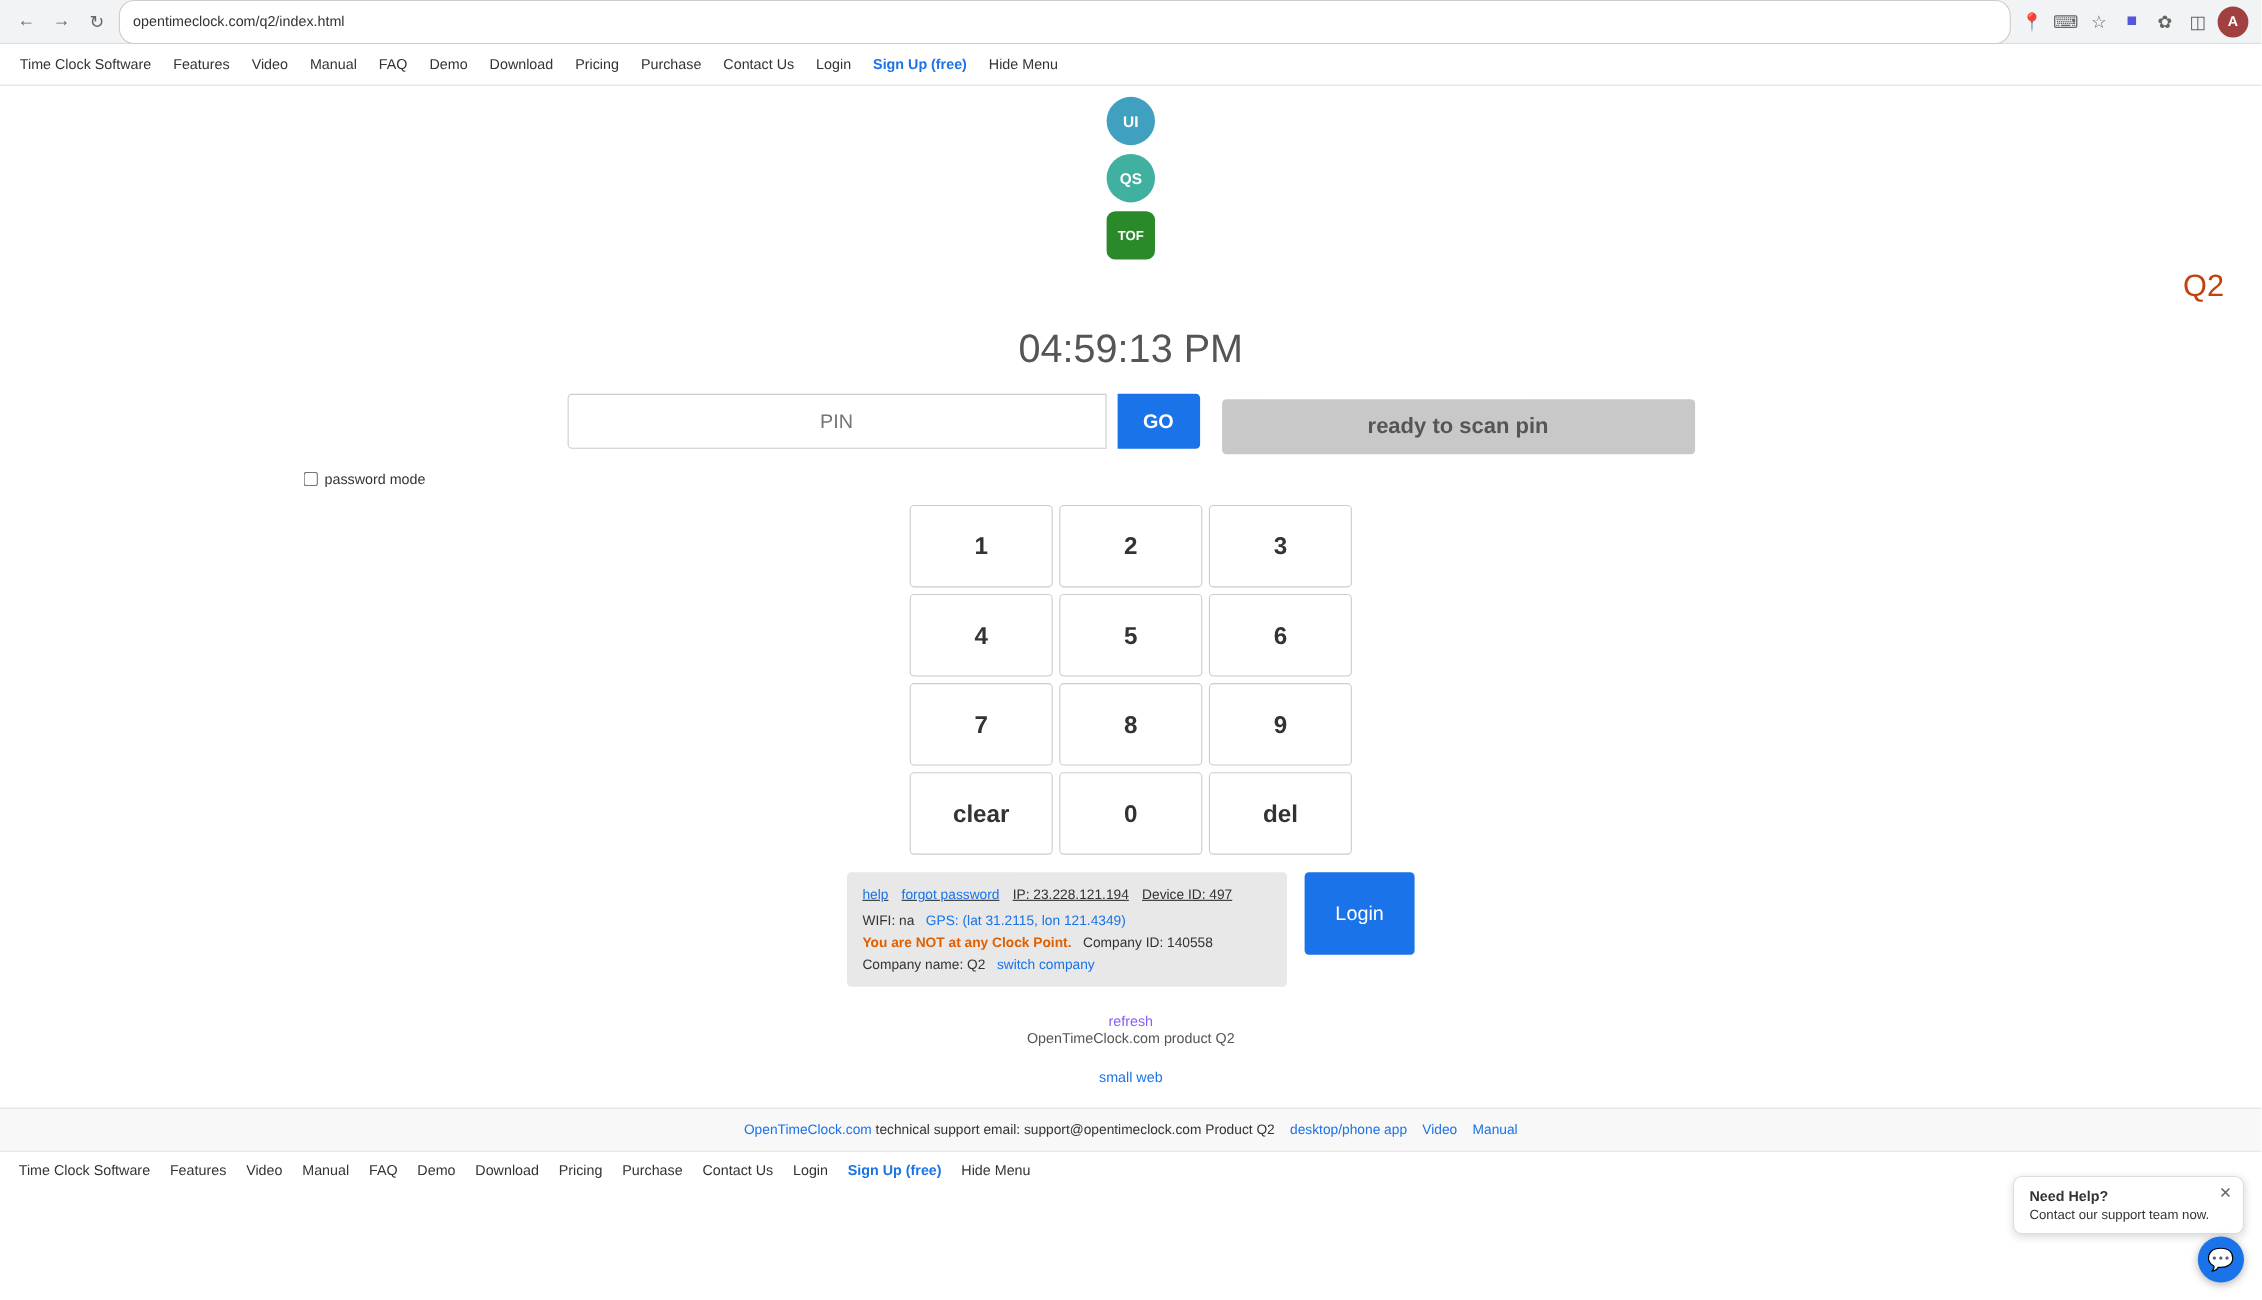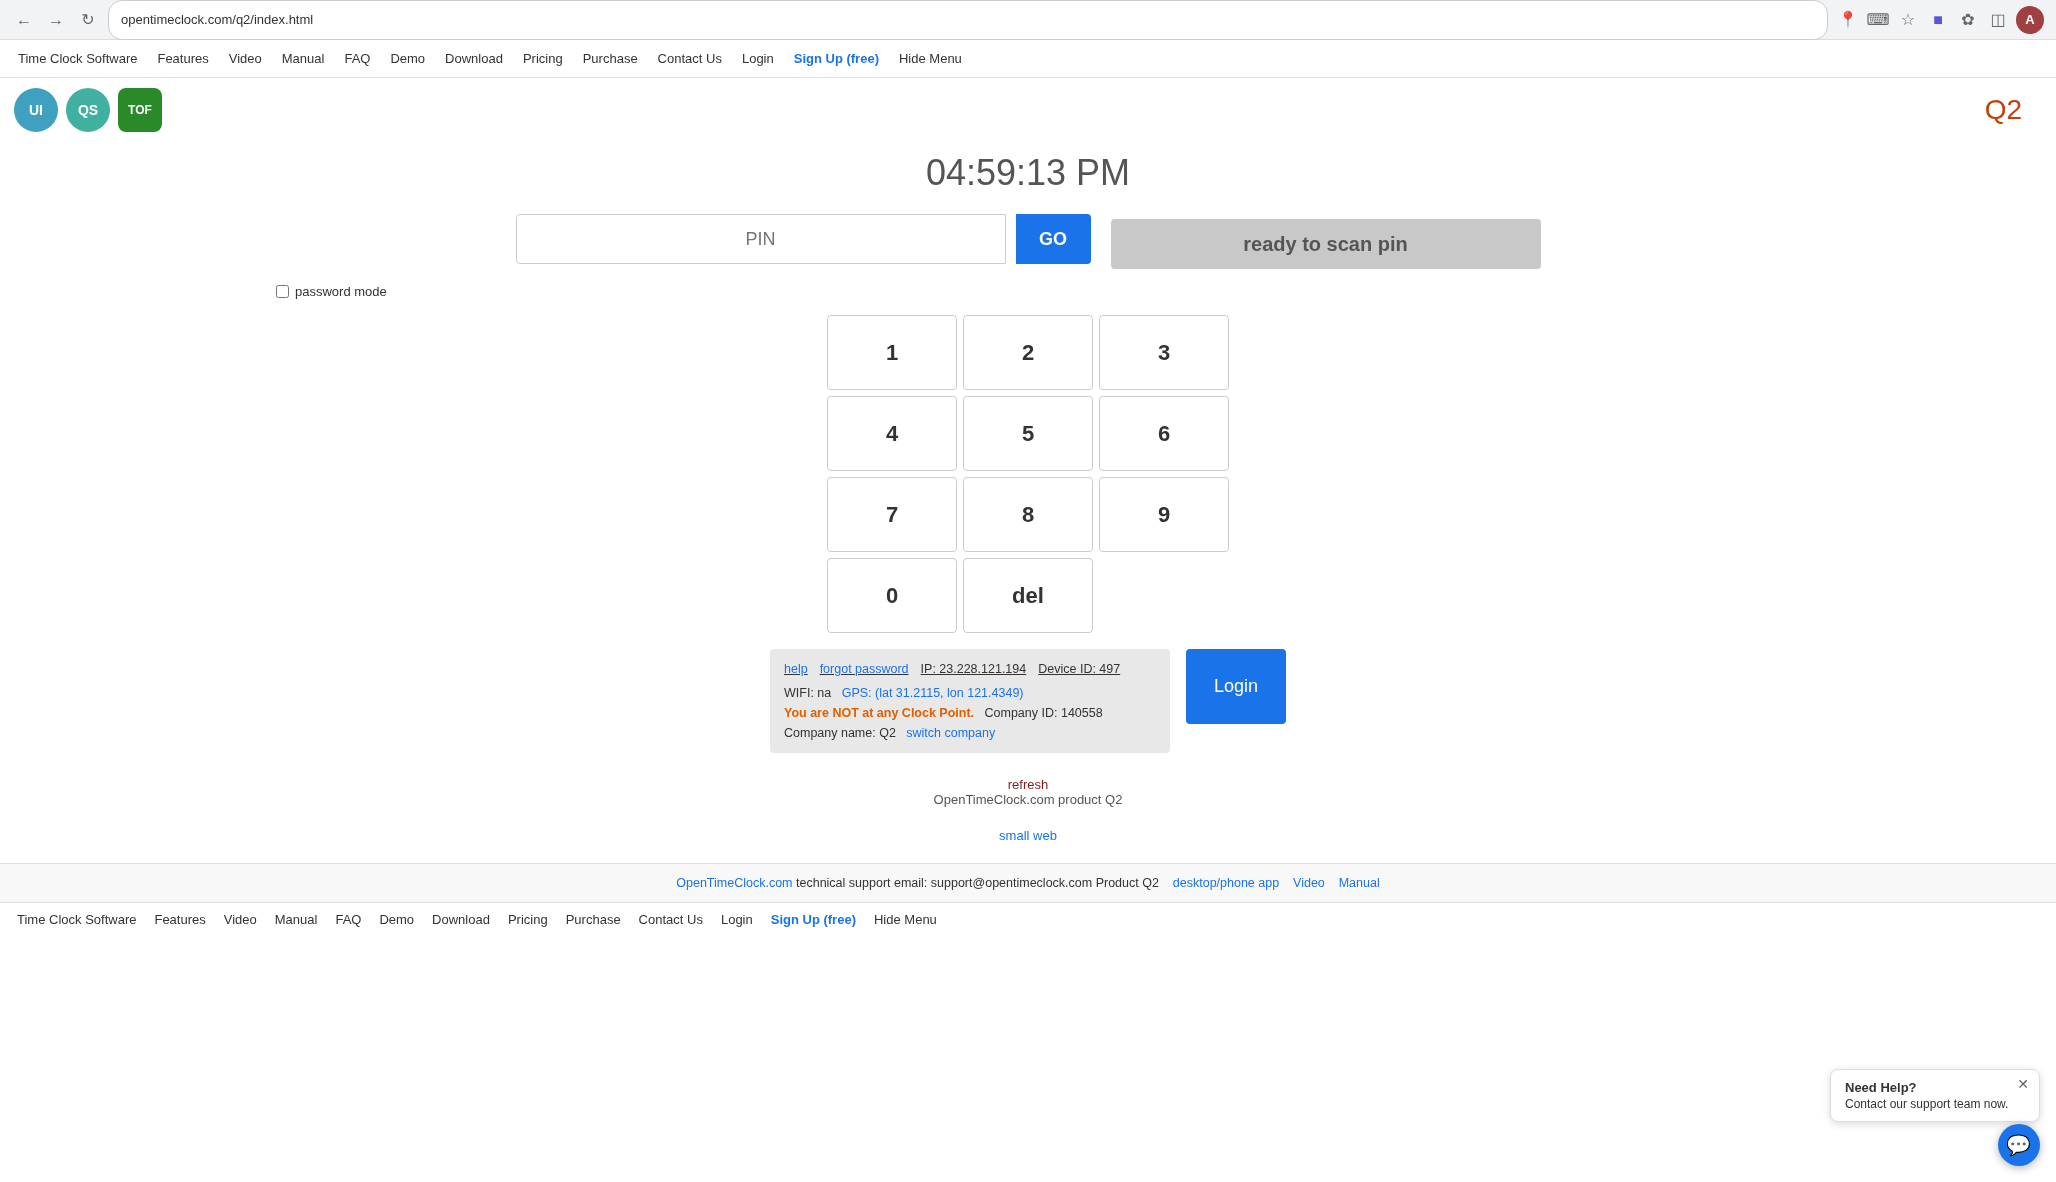--- a/index.html
+++ b/index.html
@@ -78,20 +78,21 @@
       color: #1a73e8;
       font-weight: bold;
     }
 
     
     .logo-row {
       display: flex;
       align-items: center;
       padding: 10px 14px;
       gap: 8px;
+      flex-direction: column;
     }
     .logo-btn {
       width: 44px; height: 44px;
       border-radius: 50%;
       display: flex; align-items: center; justify-content: center;
       font-weight: bold; font-size: 14px;
       cursor: pointer;
       color: white;
     }
     .logo-btn.ui { background: #40a0c0; }
@@ -231,21 +232,21 @@
       align-self: flex-start;
     }
 
     
     .bottom-links {
       margin-top: 24px;
       text-align: center;
       font-size: 13px;
       color: #555;
     }
-    .bottom-links a { color: #7f1d1d; text-decoration: none; }
+    .bottom-links a { color: #8b5cf6; text-decoration: none; }
 
     .small-web-row {
       margin-top: 20px;
       text-align: center;
     }
     .small-web-row a { color: #1a73e8; text-decoration: none; font-size: 13px; }
 
     
     .footer-main {
       margin-top: 20px;
@@ -372,20 +373,21 @@
   <div class="keypad">
     <button class="key-btn">1</button>
     <button class="key-btn">2</button>
     <button class="key-btn">3</button>
     <button class="key-btn">4</button>
     <button class="key-btn">5</button>
     <button class="key-btn">6</button>
     <button class="key-btn">7</button>
     <button class="key-btn">8</button>
     <button class="key-btn">9</button>
+    <button class="key-btn">clear</button>
     <button class="key-btn">0</button>
     <button class="key-btn">del</button>
   </div>
 
   <div class="info-row">
     <div class="info-panel">
       <div class="links">
         <a href="#">help</a>
         <a href="#">forgot password</a>
         <span>IP: 23.228.121.194</span>

